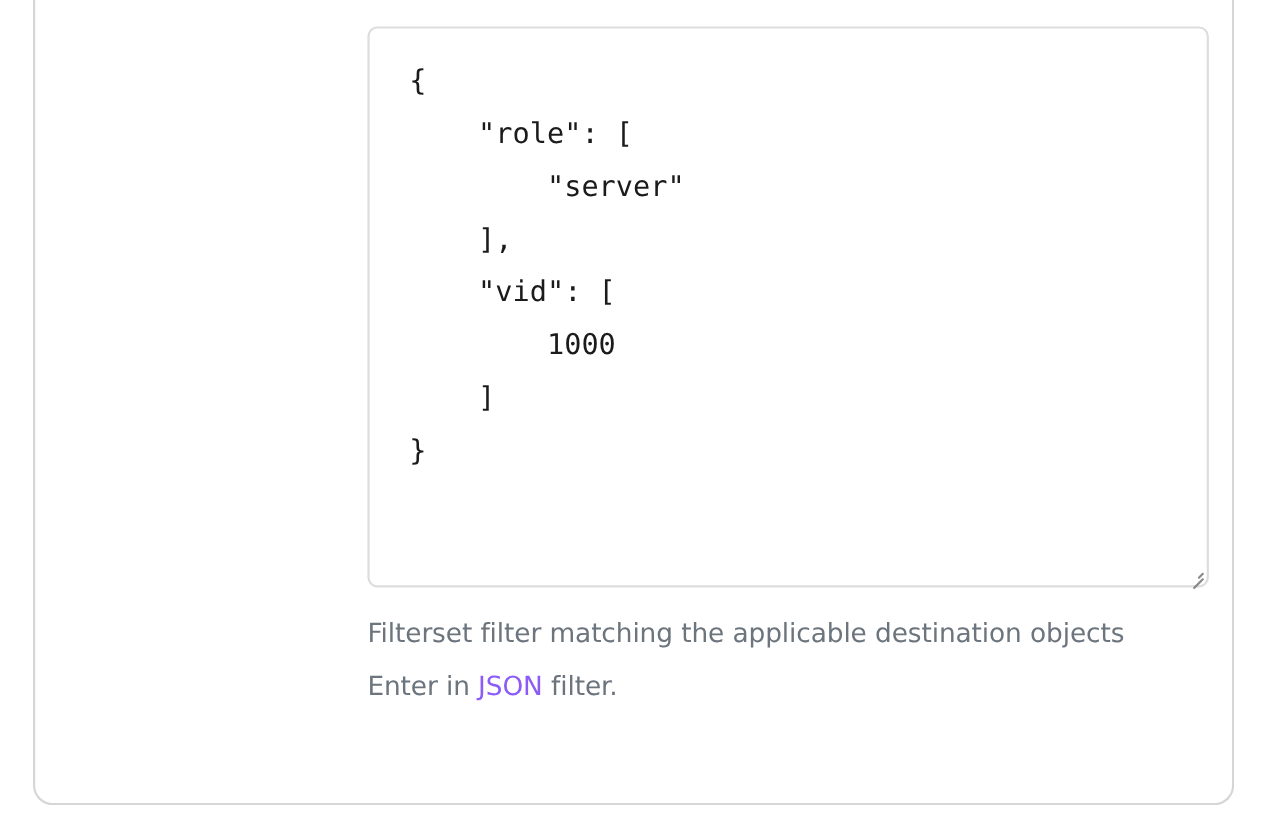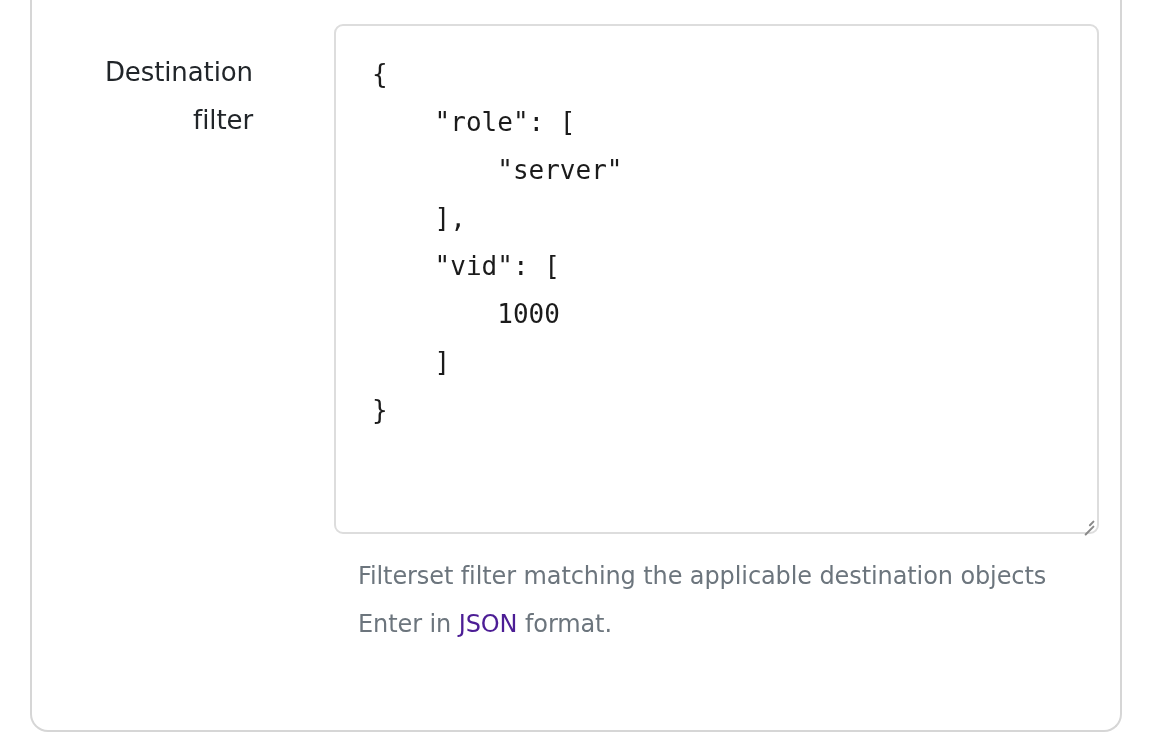--- a/index.html
+++ b/index.html
@@ -108,48 +108,47 @@
     position: absolute;
     left: 334px;
     top: 552px;
     width: 756px;
     font-size: 24px;
     line-height: 48px;
     color: #6c757d;
     font-family: "DejaVu Sans", sans-serif;
     letter-spacing: -0.1px;
   }
-  .help-line { display: block; margin-left: 24px; }
+  .help-line { display: block; }
   .help-link {
-    color: #4c1d95;
+    color: #8b5cf6;
     text-decoration: none;
   }
 </style>
 </head>
 <body>
 
 <div class="card"></div>
 
 <div class="form-row">
 
-  <div class="field-label">Destination filter</div>
 
   <div class="textarea-wrap">
     <textarea class="json-textarea" spellcheck="false" placeholder="" style="">{
     "role": [
         "server"
     ],
     "vid": [
         1000
     ]
 }</textarea>
     <span class="resize-handle">
       <span class="l1"></span>
       <span class="l2"></span>
     </span>
   </div>
 
   <div class="help-text">
     <span class="help-line">Filterset filter matching the applicable destination objects</span>
-    <span class="help-line"><span>Enter in </span><a class="help-link" href="#">JSON</a><span> format.</span></span>
+    <span class="help-line"><span>Enter in </span><a class="help-link" href="#">JSON</a><span> filter.</span></span>
   </div>
 
 </div>
 
 </body></html>

